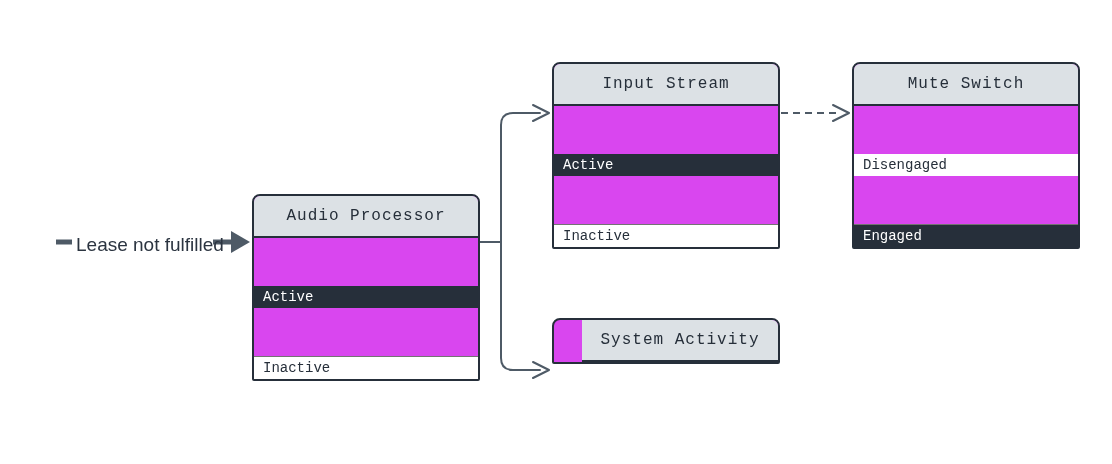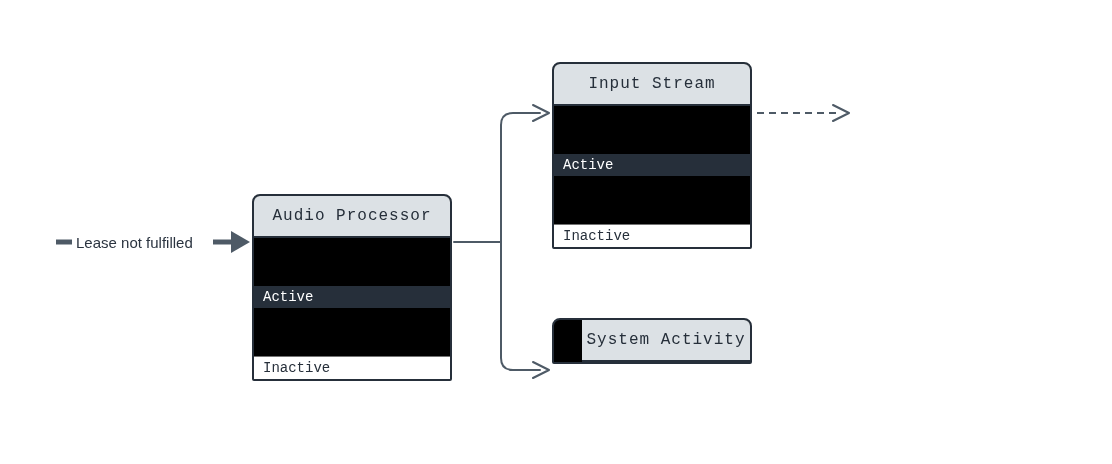--- a/index.html
+++ b/index.html
@@ -24,24 +24,24 @@
     position: absolute;
     left: 0; top: 0;
     width: 1112px;
     height: 464px;
     pointer-events: none;
   }
   
   .node {
     position: absolute;
     box-sizing: border-box;
-    width: 200px;
+    width: 228px;
     border: 2px solid #262f3a;
     border-radius: 8px 8px 2px 2px;
-    background: #000000;
+    background: #d946ef;
     overflow: hidden;
     font-family: "Liberation Mono", "DejaVu Sans Mono", monospace;
   }
   .node-title {
     height: 40px;
     line-height: 40px;
     text-align: center;
     background: #dce1e5;
     color: #262f3a;
     font-size: 16px;
@@ -65,21 +65,21 @@
     background: #262f3a;
     color: #ffffff;
   }
   .row.sep {
     border-top: 1px solid #737373;
   }
   
   .entry-label {
     position: absolute;
     font-family: "Liberation Sans", sans-serif;
-    font-size: 15px;
+    font-size: 19px;
     color: #2b3440;
     white-space: nowrap;
     line-height: 1;
   }
 </style>
 </head>
 <body>
 
 <div id="canvas">
 
@@ -119,18 +119,23 @@
     <div class="row active">Active</div>
     <div class="row sep">Inactive</div>
   </div>
 
   <div class="node" style="left:552px; top:62px;">
     <div class="node-title">Input Stream</div>
     <div class="row active">Active</div>
     <div class="row sep">Inactive</div>
   </div>
 
+  <div class="node" style="left:852px; top:62px;">
+    <div class="node-title">Mute Switch</div>
+    <div class="row">Disengaged</div>
+    <div class="row active sep">Engaged</div>
+  </div>
 
   <div class="node" style="left:552px; top:318px;padding-left:28px;">
     <div class="node-title">System Activity</div>
   </div>
 
 </div>
 
 </body></html>

